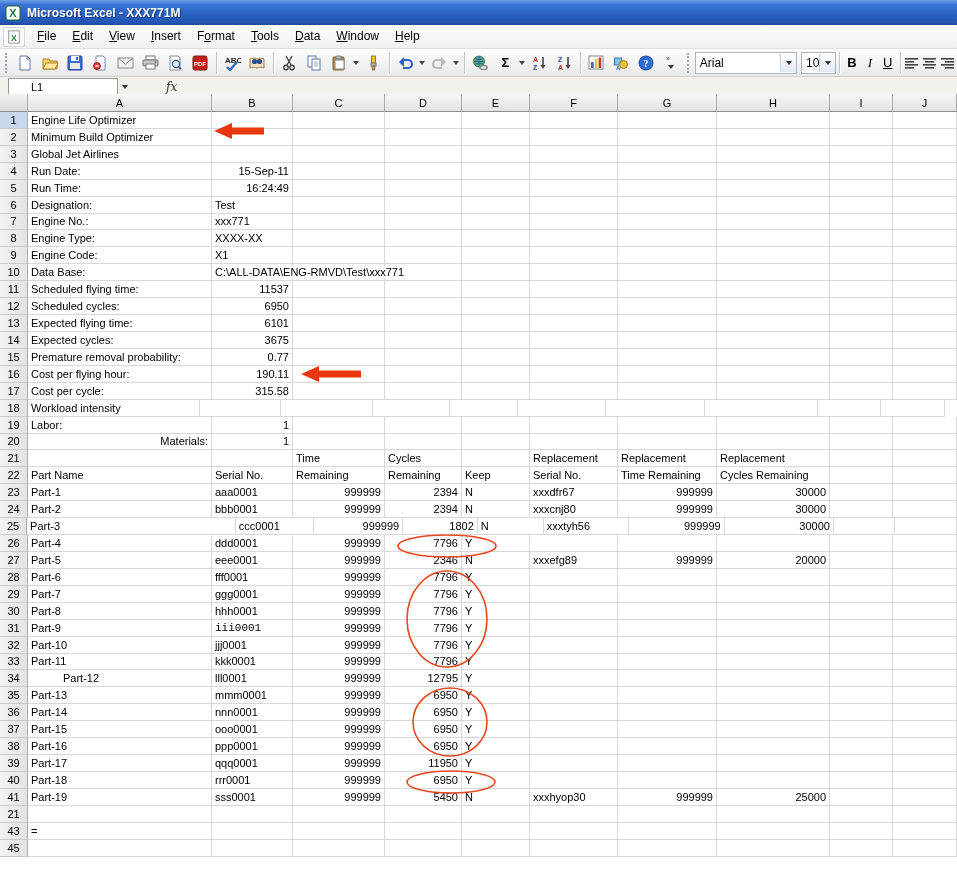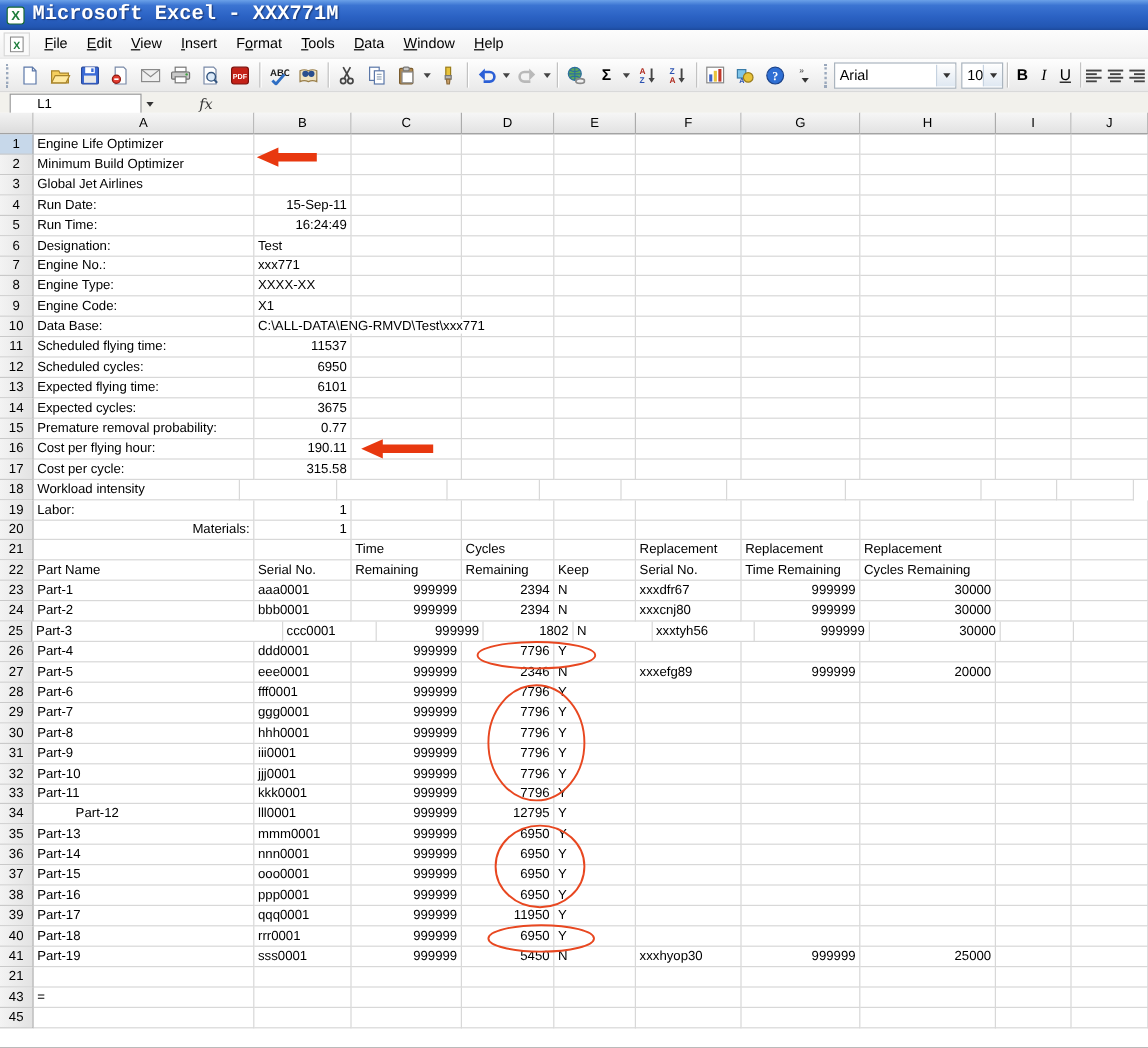--- a/index.html
+++ b/index.html
@@ -1,21 +1,21 @@
 <!DOCTYPE html>
 <html><head>
 <meta charset="utf-8">
 <style>
   html,body{margin:0;padding:0;background:#777;}
   #app{position:relative;width:957px;height:873px;overflow:hidden;background:#fff;
        font-family:"Liberation Sans",sans-serif;-webkit-font-smoothing:antialiased;}
   
   #titlebar{height:25px;display:flex;align-items:center;gap:6px;padding-left:5px;
     background:linear-gradient(180deg,#6ba1e8 0%,#3b74d2 18%,#2b62c4 55%,#2256b2 90%,#1d4a9c 100%);}
-  #title-text{color:#fff;font-weight:bold;font-size:17px;text-shadow:1px 1px 1px #1a3a7a;font-family:Liberation Mono, monospace;}
+  #title-text{color:#fff;font-weight:bold;font-size:12px;text-shadow:1px 1px 1px #1a3a7a;}
   .t-icon{width:16px;height:16px;display:inline-block;}
   
   #menubar{height:23px;display:flex;align-items:center;background:linear-gradient(#fdfdfd,#f1f1f1);
     border-bottom:1px solid #e0e0e0;font-size:12px;color:#000;padding-left:3px;}
   .m-appicon{width:20px;height:18px;display:flex;align-items:center;justify-content:center;margin-right:4px;border:1px solid #d8d8d8;background:#fafafa;}
   .menu-item{padding:3px 8px 4px 8px;cursor:default;}
   .menu-item u{text-decoration:underline;}
   
   #toolbar{height:27px;display:flex;align-items:center;background:linear-gradient(#fefefe,#e9e9e9);
     border-bottom:1px solid #d0d0d0;padding-left:2px;overflow:hidden;}
@@ -928,21 +928,21 @@
         <div class="cell" style="width: 99px;"></div>
         <div class="cell" style="width: 113px;"></div>
         <div class="cell" style="width: 63px;"></div>
         <div class="cell" style="width: 64px;"></div>
       </div>
       <div class="g-row">
         <div class="gutter" style="width: 28px;">31</div>
         <div class="cell" style="width: 184px;">
           <span>Part-9</span>
         </div>
-        <div class="cell" style="width: 81px;">
+        <div class="cell" style="width: 81px; font-family: Liberation Mono, monospace;">
           <span>iii0001</span>
         </div>
         <div class="cell r" style="width: 92px;">
           <span>999999</span>
         </div>
         <div class="cell r" style="width: 77px;">
           <span>7796</span>
         </div>
         <div class="cell" style="width: 68px;">
           <span>Y</span>

